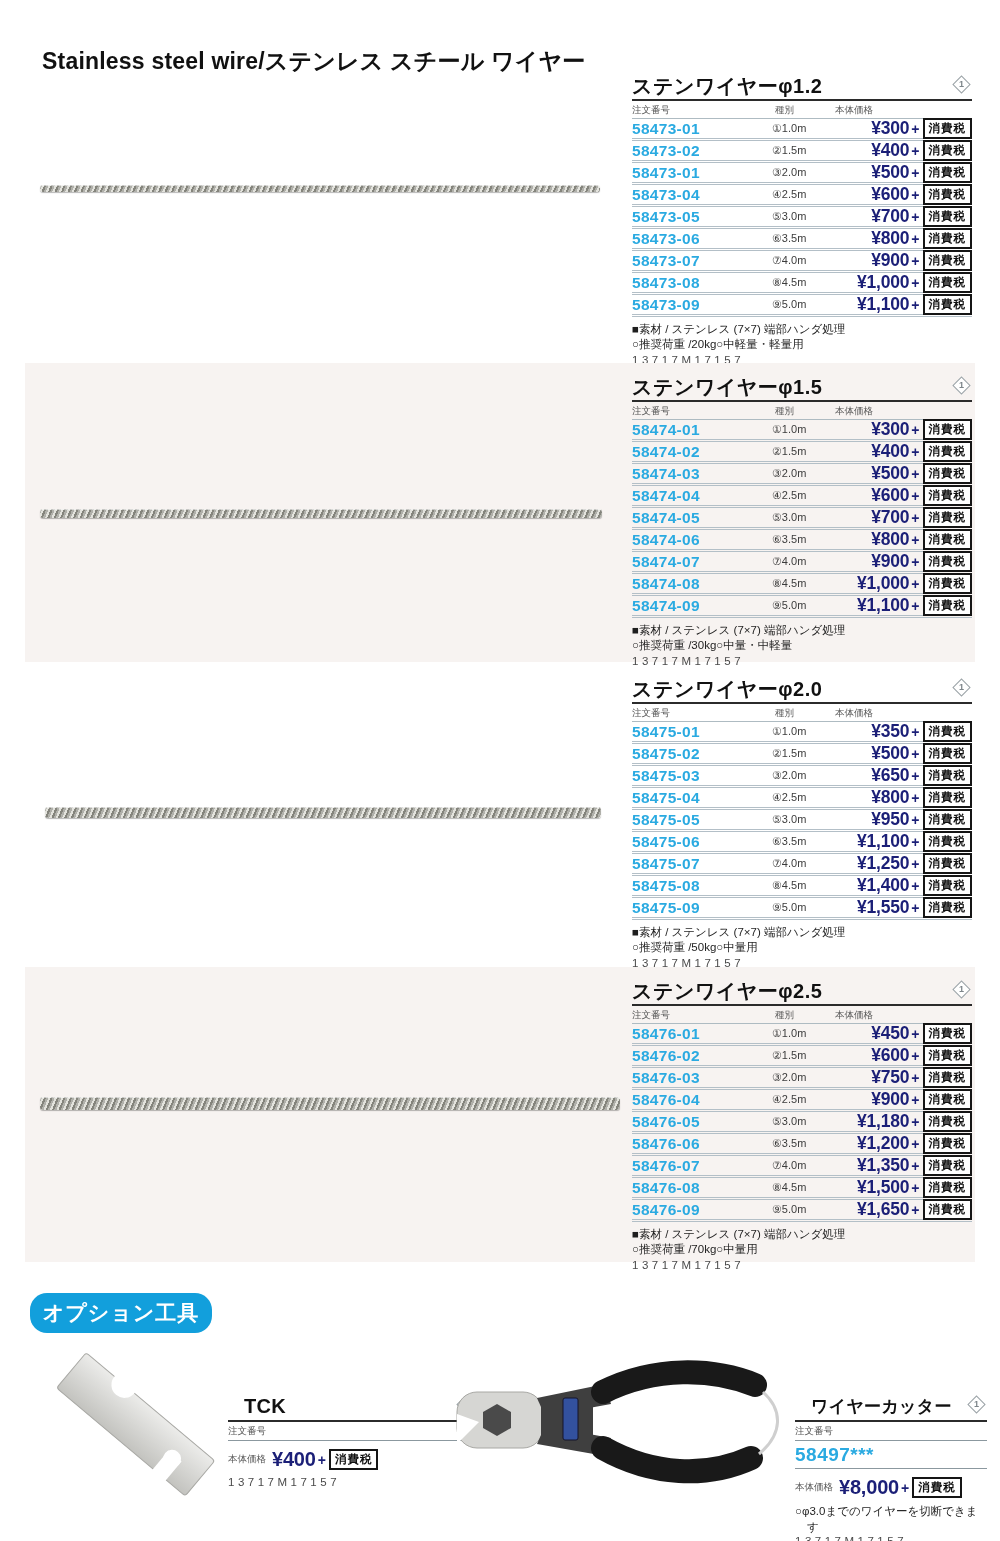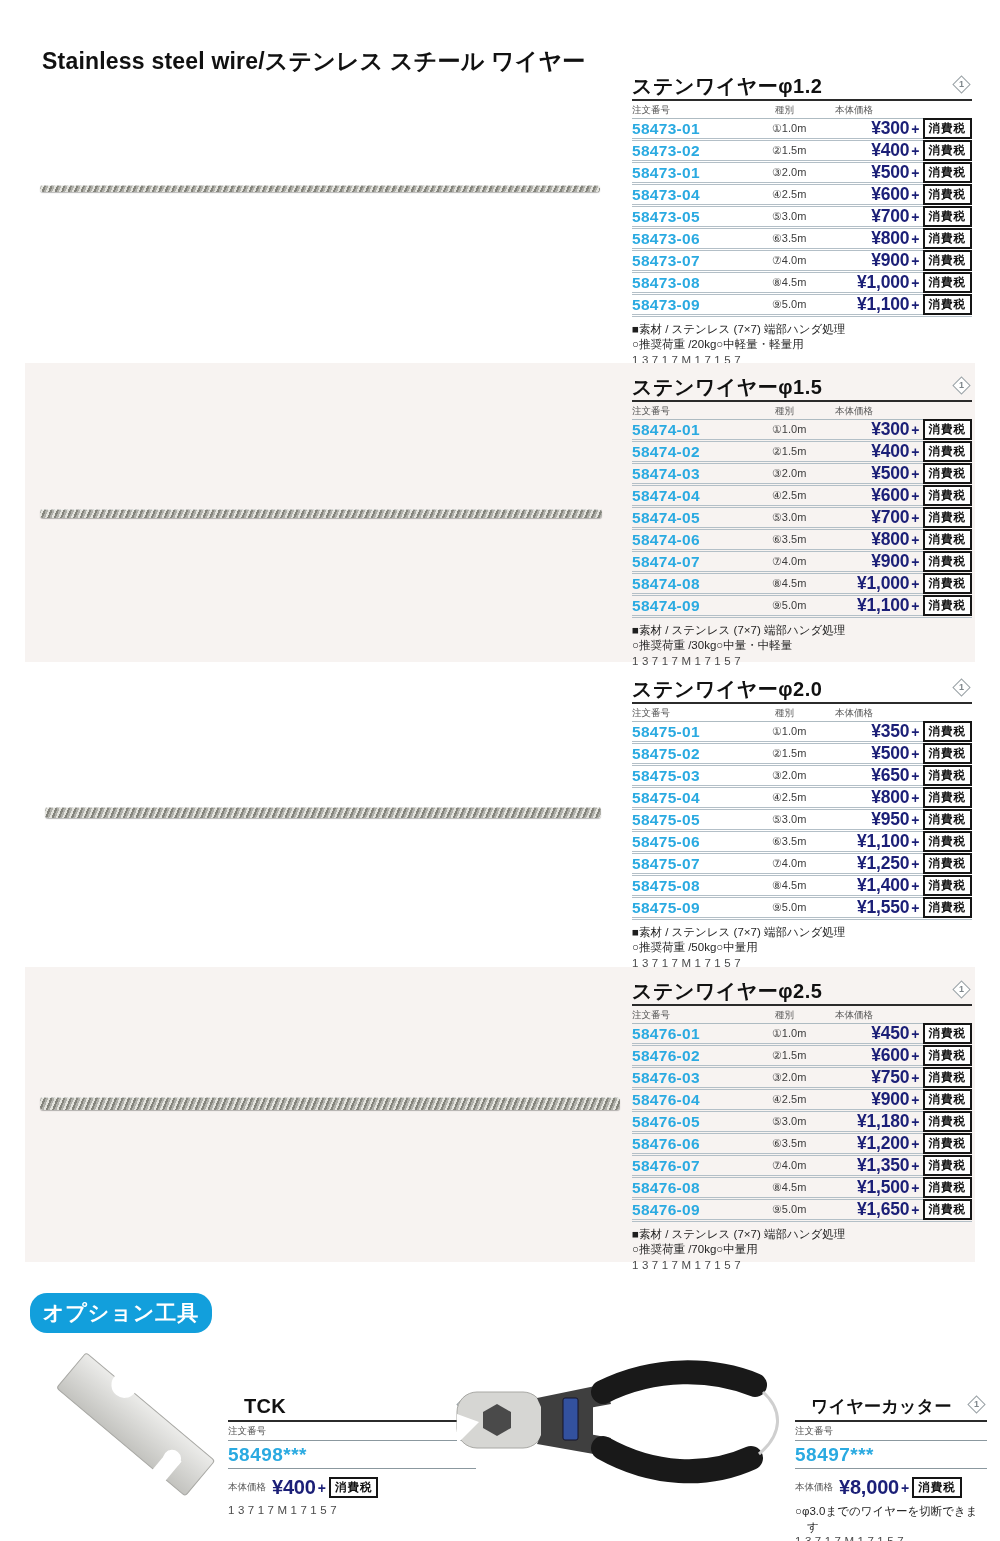--- a/index.html
+++ b/index.html
@@ -432,21 +432,20 @@
   </svg>
 
   <div class="product" id="tck">
     <div class="p-title-row">
       <h3 class="p-title">TCK</h3>
       <span class="badge">
           <span>1</span>
         </span>
     </div>
     <div class="p-order">注文番号</div>
-    <div class="p-code">58498***</div>
     <div class="p-price-row">
       <span class="p-price-label">本体価格</span>
       <span class="p-price">¥400</span>
       <span class="plus">+</span>
       <span class="taxbox">消費税</span>
     </div>
     <div class="p-mcode">13717M17157</div>
   </div>
 
   <svg class="p-img" id="cutter-img" viewBox="0 0 345 150">

